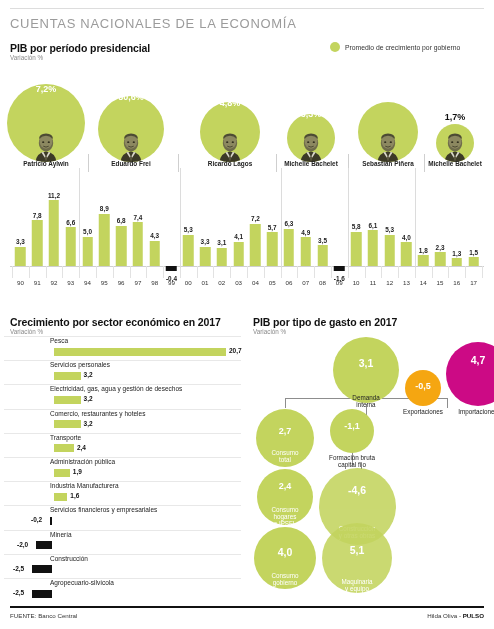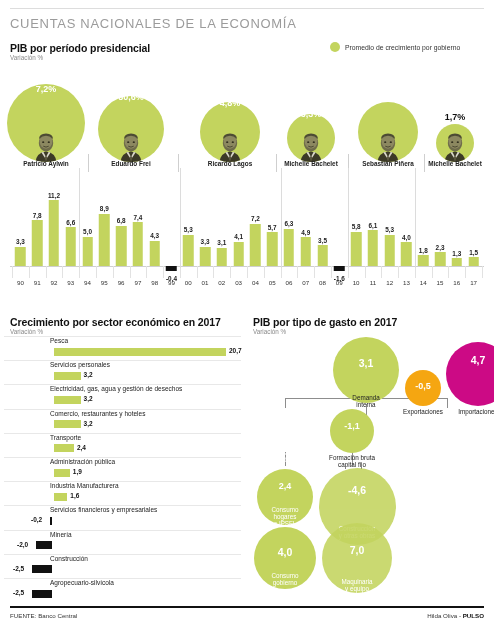--- a/index.html
+++ b/index.html
@@ -508,39 +508,42 @@
       </div>
       <div class="gcap" style="left: 86px; width: 70px; top: 64px;"><span>Demanda</span><br><span>interna</span></div>
       <div class="gb" style="width: 36px; height: 36px; left: 160px; top: 40px; background: rgb(245, 166, 17);">
         <div class="gv" style="top: 11px;">-0,5</div>
       </div>
       <div class="gcap" style="left: 143px; width: 70px; top: 78px;"><span>Exportaciones</span></div>
       <div class="gb" style="width: 64px; height: 64px; left: 201px; top: 12px; background: rgb(204, 10, 133);">
         <div class="gv big" style="top: 12px;">4,7</div>
       </div>
       <div class="gcap" style="left: 198px; width: 70px; top: 78px;"><span>Importaciones</span></div>
+      <div class="gb" style="width: 58px; height: 58px; left: 11px; top: 79px; background: rgb(195, 212, 94);">
+        <div class="gv" style="top: 17px;">2,7</div>
+      </div>
       <div class="gcap inside" style="left: 5px; width: 70px; top: 119px;"><span>Consumo</span><br><span>total</span></div>
       <div class="gb" style="width: 44px; height: 44px; left: 85px; top: 79px; background: rgb(195, 212, 94);">
         <div class="gv" style="top: 12px;">-1,1</div>
       </div>
       <div class="gcap" style="left: 67px; width: 80px; top: 124px;"><span>Formación bruta</span><br><span>capital fijo</span></div>
       <div class="gb" style="width: 56px; height: 56px; left: 12px; top: 139px; background: rgb(195, 212, 94);">
         <div class="gv" style="top: 12px;">2,4</div>
       </div>
       <div class="gcap inside" style="left: 10px; width: 60px; top: 176px;"><span>Consumo</span><br><span>hogares</span><br><span>e IPSFL</span></div>
       <div class="gb" style="width: 77px; height: 77px; left: 73.5px; top: 137.5px; background: rgb(195, 212, 94); opacity: 0.88;">
         <div class="gv big" style="top: 16px;">-4,6</div>
       </div>
       <div class="gcap inside" style="left: 72px; width: 80px; top: 195px;"><span>Construcción</span><br><span>y otras obras</span></div>
       <div class="gb" style="width: 62px; height: 62px; left: 9px; top: 197px; background: rgb(195, 212, 94);">
         <div class="gv big" style="top: 19px;">4,0</div>
       </div>
       <div class="gcap inside" style="left: 10px; width: 60px; top: 242px;"><span>Consumo</span><br><span>gobierno</span></div>
       <div class="gb" style="width: 70px; height: 70px; left: 77px; top: 193px; background: rgb(195, 212, 94); opacity: 0.88;">
-        <div class="gv big" style="top: 21px;">7,0</div>
+        <div class="gv big" style="top: 21px;">5,1</div>
       </div>
       <div class="gcap inside" style="left: 77px; width: 70px; top: 248px;"><span>Maquinaria</span><br><span>y equipo</span></div>
     </div>
 
   <div class="rule-bot"></div>
   <div class="source">FUENTE: Banco Central</div>
   <div class="credit">
     <span>Hilda Oliva</span><span> - </span><b>PULSO</b>
   </div>
 </div>

